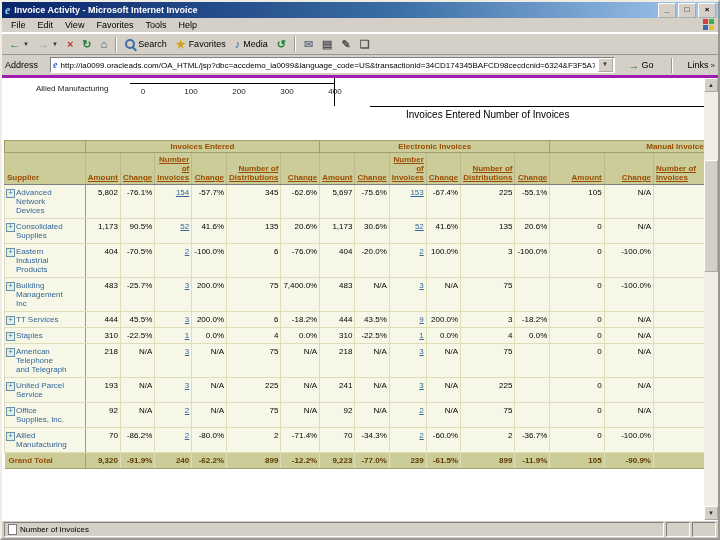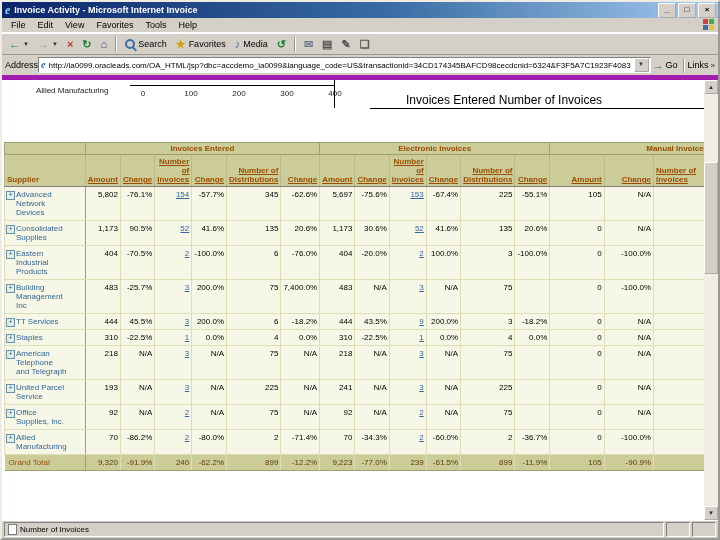--- a/index.html
+++ b/index.html
@@ -24,57 +24,57 @@
   .toolbar{height:20px;flex:0 0 20px;display:flex;align-items:center;gap:1px;padding:0 3px;border-top:1px solid #fff;border-bottom:1px solid #9a968e;}
   .tbtn{display:flex;align-items:center;gap:3px;padding:1px 4px;height:16px;}
   .ticon{font-size:11px;line-height:11px;font-weight:bold;}
   .tlabel{font-size:9px;color:#000;}
   .tdd{font-size:6px;color:#333;}
   .tsep{width:1px;height:15px;background:#9a968e;border-right:1px solid #fff;margin:0 3px;}
   .icon-search{width:6px;height:6px;border:2px solid #3a6ea5;border-radius:50%;position:relative;display:inline-block;}
   .icon-search::after{content:"";position:absolute;width:5px;height:2px;background:#3a6ea5;right:-4px;bottom:-3px;transform:rotate(45deg);}
 
   
-  .addrbar{height:20px;flex:0 0 20px;display:flex;align-items:center;font-size:9px;gap:0;padding:0 3px;border-bottom:5px solid #a21caf;}
+  .addrbar{height:20px;flex:0 0 20px;display:flex;align-items:center;font-size:9px;gap:12px;padding:0 3px;border-bottom:3px solid #a21caf;}
   .addr-input{flex:1;height:14px;background:#fff;border:1px solid;border-color:#808080 #fff #fff #808080;display:flex;align-items:center;gap:3px;padding:0 1px 0 2px;overflow:hidden;}
   .favicon{color:#2a66c8;font-family:"Liberation Serif",serif;font-style:italic;font-weight:bold;font-size:10px;line-height:10px;}
   .url{font-size:8px;color:#000;white-space:nowrap;overflow:hidden;flex:1;}
   .addr-drop{flex:0 0 13px;height:12px;background:#d4d0c8;border:1px outset #fff;font-size:6px;line-height:11px;text-align:center;color:#333;}
   .go{display:flex;align-items:center;gap:2px;padding:0 2px;}
   .go-ico{color:#1a7f37;font-weight:bold;font-size:11px;line-height:11px;}
   .links{display:flex;align-items:center;gap:2px;}
   .chev{font-size:8px;color:#333;}
 
   
   .contentwrap{flex:1;position:relative;background:#f0abfc;overflow:hidden;}
   .content{position:absolute;top:0;left:0;right:14px;bottom:0;background:#fff;overflow:hidden;}
 
   .chart-strip{position:relative;height:62px;}
   .cat-label{position:absolute;left:34px;top:6px;font-size:8px;color:#222;}
   .axis-line{position:absolute;left:128px;top:5px;width:204px;height:1px;background:#000;}
   .tick{position:absolute;top:9px;width:22px;text-align:center;font-size:8px;color:#222;}
   .vline{position:absolute;left:332px;top:0;width:1px;height:28px;background:#000;}
-  .right-title{position:absolute;left:404px;top:13px;font-size:12px;color:#000;}
+  .right-title{position:absolute;left:404px;top:31px;font-size:10px;color:#000;}
   .hline2{position:absolute;left:368px;right:0;top:28px;height:1px;background:#000;}
 
   
   table.inv{border-collapse:collapse;table-layout:fixed;margin-left:2px;border-top:1px solid #808080;}
   table.inv th,table.inv td{overflow:hidden;box-sizing:border-box;}
   .gh{background:#cccc99;color:#994d00;font-size:8px;font-weight:bold;text-align:center;border:1px solid #9f9f6f;padding:1px 2px;height:11px;white-space:nowrap;}
   .gh.man{text-align:left;padding-left:96px;}
   .ch{background:#cccc99;color:#994d00;font-size:8px;font-weight:bold;text-align:right;vertical-align:bottom;padding:2px;border-left:1px solid #b9b98d;border-right:1px solid #b9b98d;border-bottom:1px solid #808080;text-decoration:underline;}
   .ch.sup{text-align:left;text-decoration:none;}
   .ch.cut{text-align:left;}
   .gsep{border-left:1px solid #9f9f6f !important;margin-top:15px;}
   td.num{background:#f7f7e7;font-size:8px;text-align:right;vertical-align:top;padding:3px 2px;border-left:1px solid #ddddb8;border-right:1px solid #ddddb8;border-bottom:1px solid #ddddb8;color:#000;}
   td.supcell{background:#f7f7e7;font-size:8px;vertical-align:top;padding:3px 18px 3px 11px;position:relative;border-bottom:1px solid #ddddb8;border-left:1px solid #ddddb8;}
   .drill{position:absolute;left:1px;top:4px;width:7px;height:7px;border:1px solid #6a8fae;background:#e6eedd;color:#336699;font-size:7px;line-height:6px;text-align:center;}
   .suplink{color:#336699;}
   .lnk{color:#336699;text-decoration:underline;}
-  tr.total td{background:#cccc99;color:#5c3a00;font-weight:normal;border-top:1px solid #808080;border-bottom:1px solid #9f9f6f;font-size:8px;}
+  tr.total td{background:#cccc99;color:#5c3a00;font-weight:bold;border-top:1px solid #808080;border-bottom:1px solid #9f9f6f;font-size:8px;}
   tr.total td.glabel{text-align:left;color:#994d00;padding-left:4px;}
 
   
   .vscroll{position:absolute;top:0;right:0;bottom:0;width:14px;background:#efede4;}
   .sbtn{position:absolute;left:0;width:14px;height:14px;background:#d4d0c8;border:1px outset #fff;box-sizing:border-box;font-size:6px;line-height:12px;text-align:center;color:#333;}
   .sbtn.up{top:0}.sbtn.down{bottom:0}
   .sthumb{position:absolute;left:0;top:82px;width:14px;height:112px;background:#d4d0c8;border:1px outset #fff;box-sizing:border-box;}
 
   
   .statusbar{height:15px;flex:0 0 15px;display:flex;gap:2px;padding:1px 2px;align-items:stretch;border-top:1px solid #fff;font-size:8px;color:#000;}

